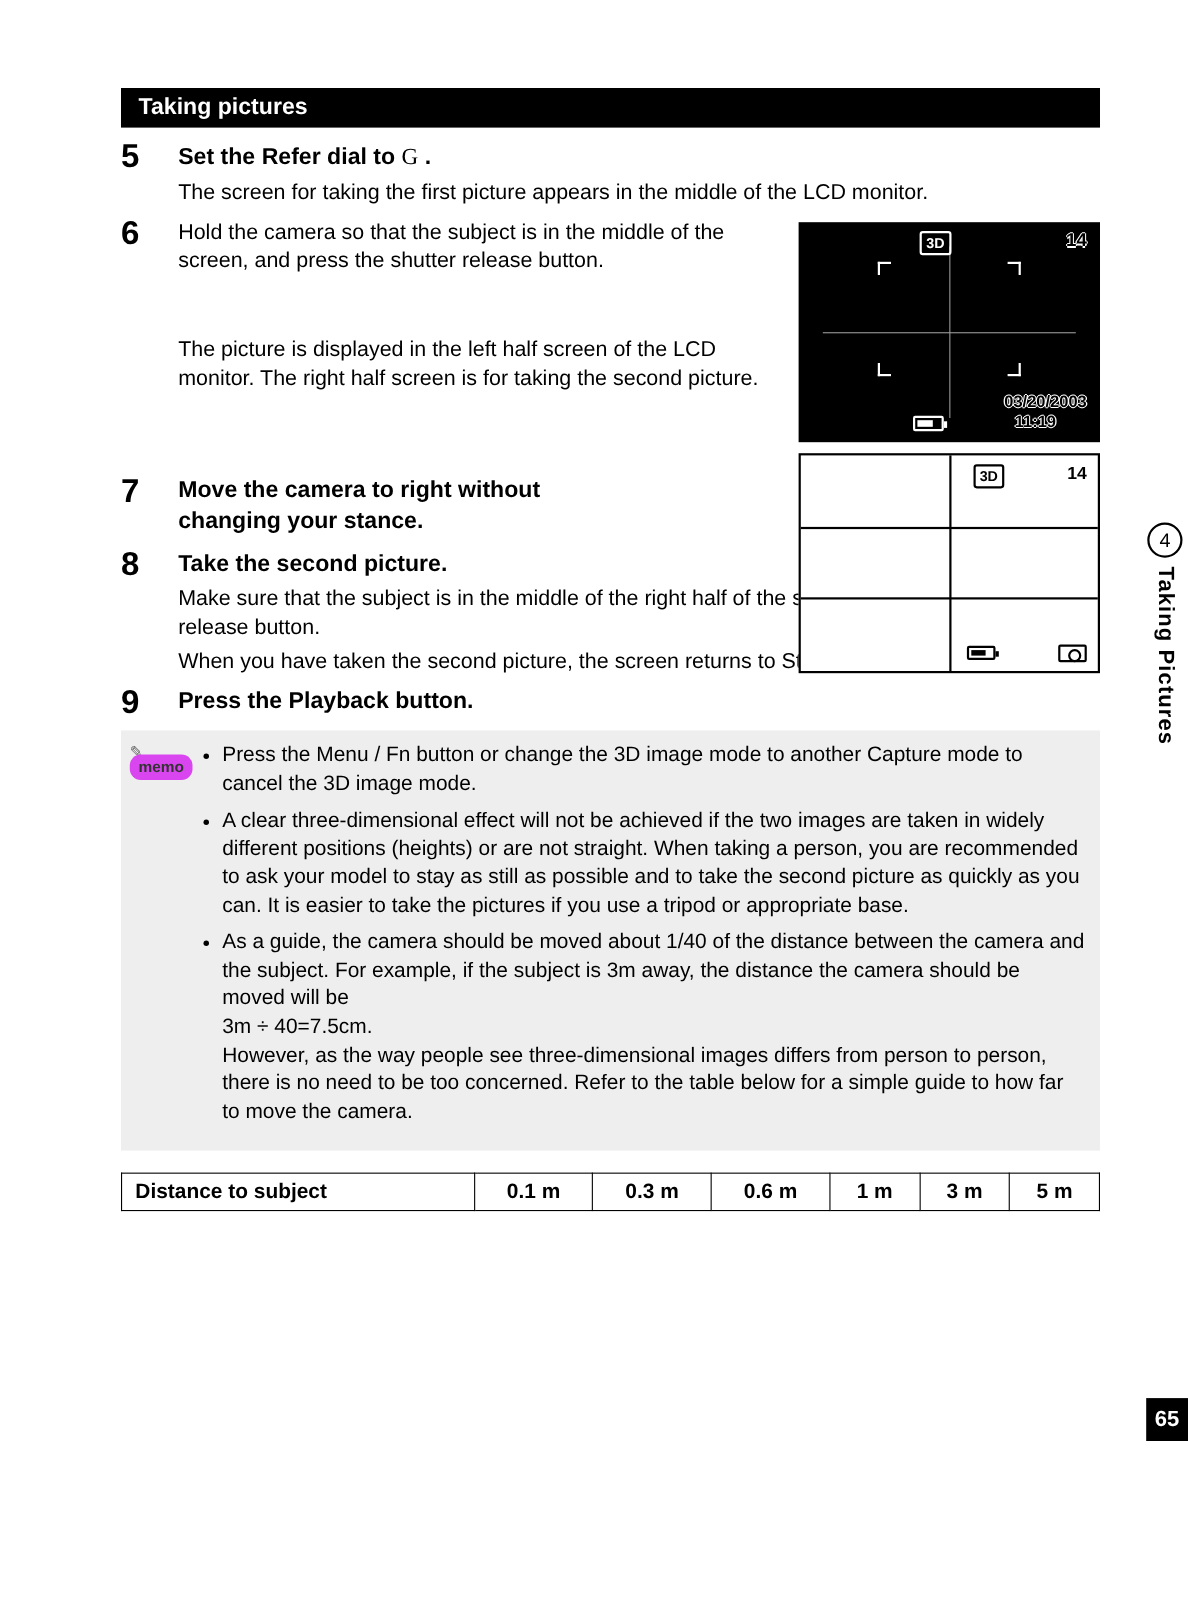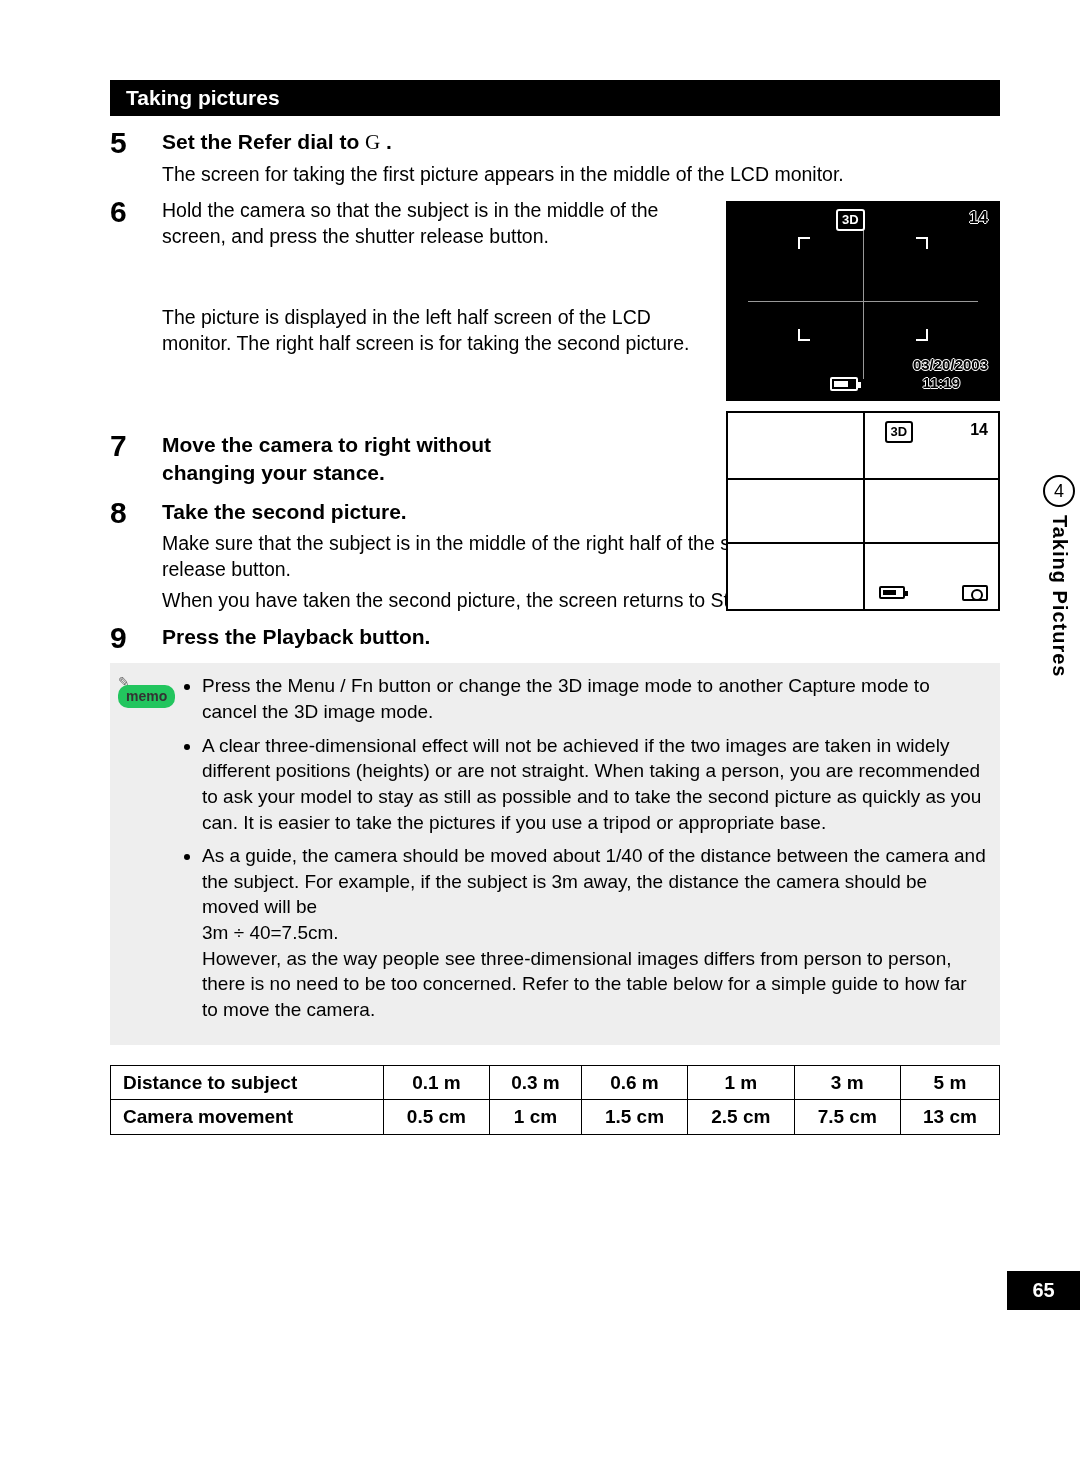--- a/index.html
+++ b/index.html
@@ -125,21 +125,21 @@
 
   .memo-box {
     display:flex; gap:10px;
     background:#eee;
     padding:10px 14px 14px 8px;
     margin: 12px 0 20px -52px;
     font-size:19px;
   }
   .memo-icon { flex:0 0 60px; font-size:14px; font-style:italic; color:#666; position:relative; padding-top:6px;}
   .memo-icon .tag {
-    display:inline-block; background:#22c55e; border-radius:10px;
+    display:inline-block; background:#d946ef; border-radius:10px;
     padding:2px 8px; font-weight:bold; font-style:normal; color:#333;
     position:relative; top:6px;
   }
   .memo-icon .pencil {
     position:absolute; top:0; left:0; font-style:normal;
   }
   .memo-list { flex:1; }
   .memo-list li { margin-bottom:8px; margin-left:14px; }
 
   table.guide {
@@ -172,21 +172,21 @@
   }
   .side-tab .vtext {
     writing-mode: vertical-rl;
     font-weight:bold; font-size:20px;
     letter-spacing:1px;
   }
   .page-num {
     position:absolute;
     right:0; bottom:160px;
     background:#000; color:#fff;
-    width:73px; padding:6px 0;
+    width:38px; padding:6px 0;
     text-align:center;
     font-weight:bold; font-size:20px;
   }
 </style>
 </head>
 <body>
 
 <div class="page">
 
   <div class="section-header">Taking pictures</div>
@@ -284,29 +284,20 @@
         <tbody>
             <tr>
           <td class="rowhead">Distance to subject</td>
           <td>0.1 m</td>
           <td>0.3 m</td>
           <td>0.6 m</td>
           <td>1 m</td>
           <td>3 m</td>
           <td>5 m</td>
         </tr>
-        <tr>
-          <td class="rowhead">Camera movement</td>
-          <td>0.5 cm</td>
-          <td>1 cm</td>
-          <td>1.5 cm</td>
-          <td>2.5 cm</td>
-          <td>7.5 cm</td>
-          <td>13 cm</td>
-        </tr>
       </tbody>
         </table>
     </div>
   </div>
 
 </div>
 
 <div class="side-tab">
   <div class="circle">4</div>
   <div class="vtext">Taking Pictures</div>

